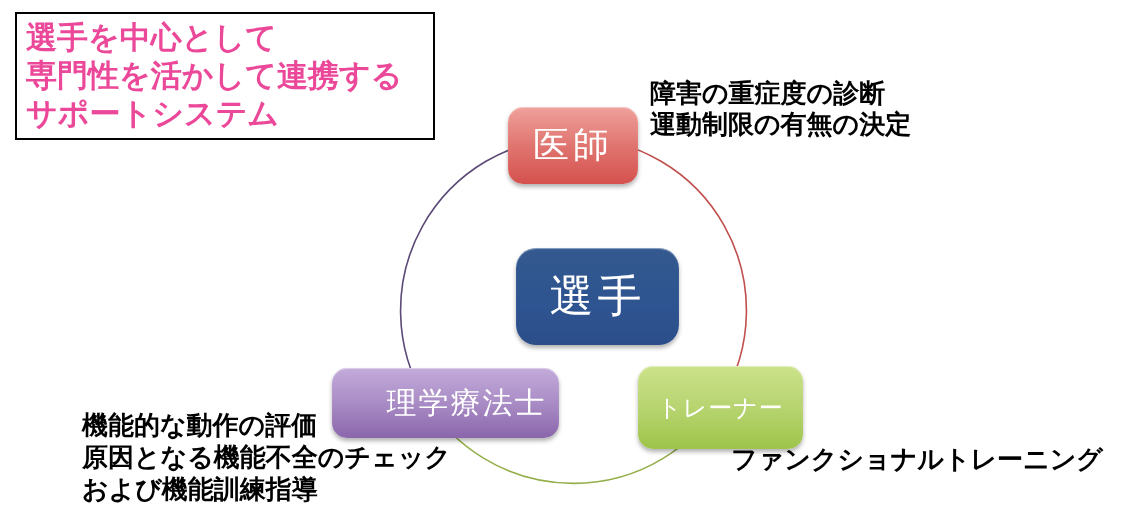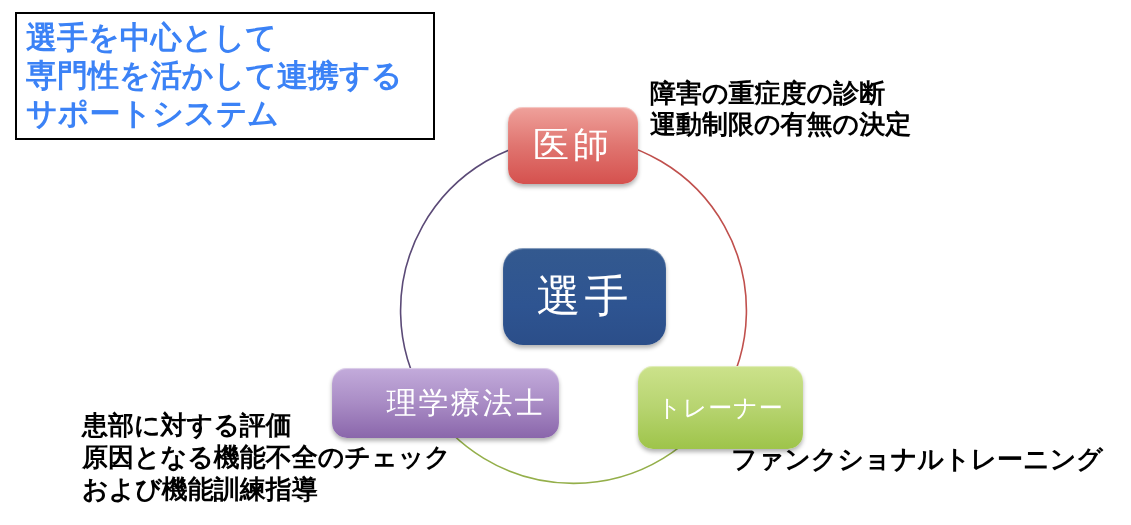--- a/index.html
+++ b/index.html
@@ -23,21 +23,21 @@
     width: 398px;
     height: 114px;
     border: 2px solid #000000;
     padding: 5px 9px;
     background: #ffffff;
   }
   .title-box .line {
     font-size: 31px;
     line-height: 38px;
     font-weight: bold;
-    color: #3b82f6;
+    color: #ec4899;
     white-space: nowrap;
   }
   
   .cycle-svg {
     position: absolute;
     left: 0;
     top: 0;
     width: 1131px;
     height: 525px;
   }
@@ -52,21 +52,21 @@
     box-shadow: 0 3px 4px rgba(0,0,0,0.30), inset 0 1px 1px rgba(255,255,255,0.45);
     white-space: nowrap;
   }
   .node-doctor {
     left: 508px; top: 107px; width: 130px; height: 77px;
     background: linear-gradient(to bottom, #EFA19B 0%, #E07570 50%, #D5514E 100%);
     font-size: 36px;
     letter-spacing: 4px;
   }
   .node-center {
-    left: 503px; top: 248px; width: 163px; height: 97px;
+    left: 516px; top: 248px; width: 163px; height: 97px;
     background: linear-gradient(to bottom, #33598F 0%, #2E5491 60%, #2B4E89 100%);
     border-radius: 20px;
     font-size: 44px;
     letter-spacing: 4px;
   }
   .node-pt {
     left: 332px; top: 368px; width: 185px; height: 70px;
     background: linear-gradient(to bottom, #C3ABDB 0%, #A98CC5 50%, #8A66AB 100%);
     font-size: 30px;
     letter-spacing: 2px;
@@ -127,21 +127,21 @@
   <div class="node node-trainer">
     <span>トレーナー</span>
   </div>
 
   <div class="note note-doctor">
     <div class="line">障害の重症度の診断</div>
     <div class="line">運動制限の有無の決定</div>
   </div>
 
   <div class="note note-pt">
-    <div class="line">患部に対する評価</div>
+    <div class="line">機能的な動作の評価</div>
     <div class="line">原因となる機能不全のチェック</div>
     <div class="line">および機能訓練指導</div>
   </div>
 
   <div class="note note-trainer">
     <div class="line">ファンクショナルトレーニング</div>
   </div>
 
 </div>
 

